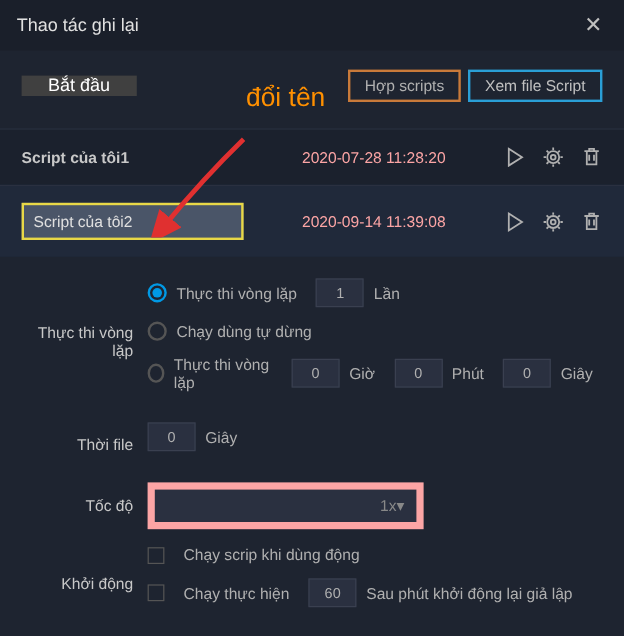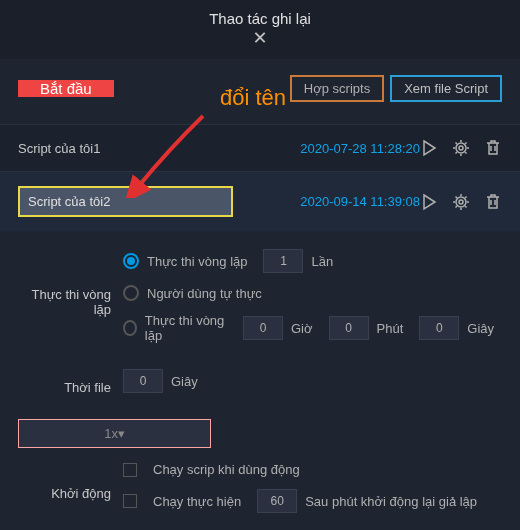--- a/index.html
+++ b/index.html
@@ -12,87 +12,87 @@
   font-size: 13px;
   overflow: hidden;
   position: relative;
 }
 .titlebar {
   display: flex;
   justify-content: space-between;
   align-items: center;
   padding: 10px 14px;
   background: #1a1f2a;
-  flex-direction: column;
 }
 .titlebar-title { color: #e0e0e0; font-size: 15px; }
 .close-x { color: #c0c0c0; font-size: 18px; cursor: pointer; padding: 0 4px; }
 
 .top-row {
   display: flex;
   align-items: center;
   padding: 16px 18px 22px;
   position: relative;
 }
 .btn-primary {
-  background: #ef4444;
+  background: #404040;
   color: #fff;
   border: none;
   padding: 0 22px;
   font-size: 15px;
   cursor: pointer;
 }
 .spacer { flex: 1; }
 .btn-outline {
   background: transparent;
   color: #b0b0b0;
   border: 2px solid #c97a3a;
   padding: 4px 12px;
   font-size: 13px;
   cursor: pointer;
   margin-left: 6px;
 }
 .btn-outline.blue { border-color: #2a9fd6; color: #c0c0c0; text-align: right; }
 
 .rename-label {
   position: absolute;
-  left: 220px;
+  left: 205px;
   top: 26px;
   color: #ff9000;
   font-size: 22px;
   font-weight: 500;
   pointer-events: none;
 }
 
 .script-list { }
 .script-row {
   display: flex;
   align-items: center;
   padding: 14px 18px;
   background: #1b212d;
   border-top: 1px solid #2a3040;
 }
 .script-row.alt { background: #20293a; }
 .script-name {
   width: 185px;
   color: #c8c8c8;
   font-size: 13px;
+  font-weight: bold;
 }
 .script-name-input {
-  width: 215px;
+  width: 185px;
   background: #4a5568;
   border: 2px solid #e8d847;
   color: #e0e0e0;
   padding: 6px 8px;
   font-size: 13px;
 }
 .script-date {
   flex: 1;
-  text-align: right;
-  color: #0ea5e9;
+  text-align: center;
+  color: #fca5a5;
   font-size: 13px;
 }
 .script-actions {
   display: flex;
   gap: 14px;
   align-items: center;
 }
 .icon {
   width: 18px;
   height: 18px;
@@ -154,27 +154,27 @@
 .num-input {
   width: 40px;
   background: #2a3040;
   border: 1px solid #3a4050;
   color: #b0b0b0;
   text-align: center;
   padding: 4px 2px;
   font-size: 12px;
 }
 .select-box {
-  width: 193px;
+  width: 230px;
   background: #2a3040;
-  border: 1px solid #fca5a5;
+  border: 6px solid #fca5a5;
   color: #888;
   padding: 6px 10px;
   display: flex;
-  justify-content: center;
+  justify-content: flex-end;
   align-items: center;
   cursor: pointer;
 }
 .checkbox {
   width: 14px;
   height: 14px;
   border: 1px solid #555;
   display: inline-block;
   cursor: pointer;
   margin-right: 8px;
@@ -249,21 +249,21 @@
     <div class="setting-label">Thực thi vòng lặp</div>
     <div class="setting-body">
       <div class="radio-line">
         <span class="radio checked"></span>
         <span class="inline-txt">Thực thi vòng lặp</span>
         <input class="num-input" value="1" style="">
         <span class="inline-txt">Lần</span>
       </div>
       <div class="radio-line">
         <span class="radio"></span>
-        <span class="inline-txt">Người dùng tự thực</span>
+        <span class="inline-txt">Chạy dùng tự dừng</span>
       </div>
       <div class="radio-line">
         <span class="radio"></span>
         <span class="inline-txt">Thực thi vòng lặp</span>
         <input class="num-input" value="0" style="">
         <span class="inline-txt">Giờ</span>
         <input class="num-input" value="0" style="">
         <span class="inline-txt">Phút</span>
         <input class="num-input" value="0" style="">
         <span class="inline-txt">Giây</span>
@@ -275,20 +275,21 @@
     <div class="setting-label">Thời file</div>
     <div class="setting-body">
       <div class="radio-line">
         <input class="num-input" value="0" style="">
         <span class="inline-txt">Giây</span>
       </div>
     </div>
   </div>
 
   <div class="setting-row">
+    <div class="setting-label">Tốc độ</div>
     <div class="setting-body">
       <div class="select-box">
         <span>1x</span>
         <span>▾</span>
       </div>
     </div>
   </div>
 
   <div class="setting-row">
     <div class="setting-label">Khởi động</div>

